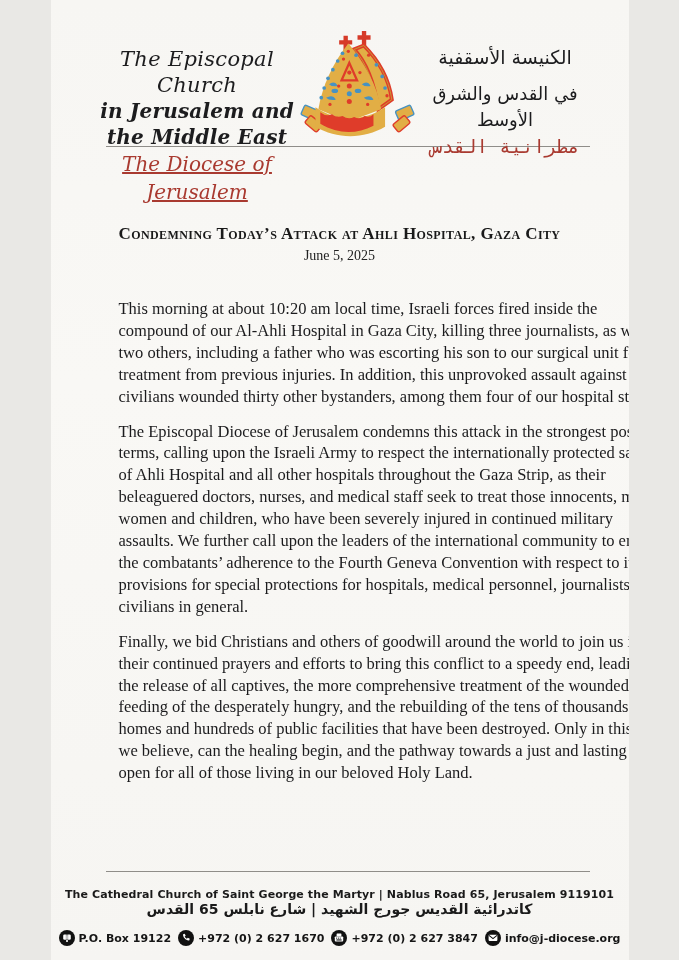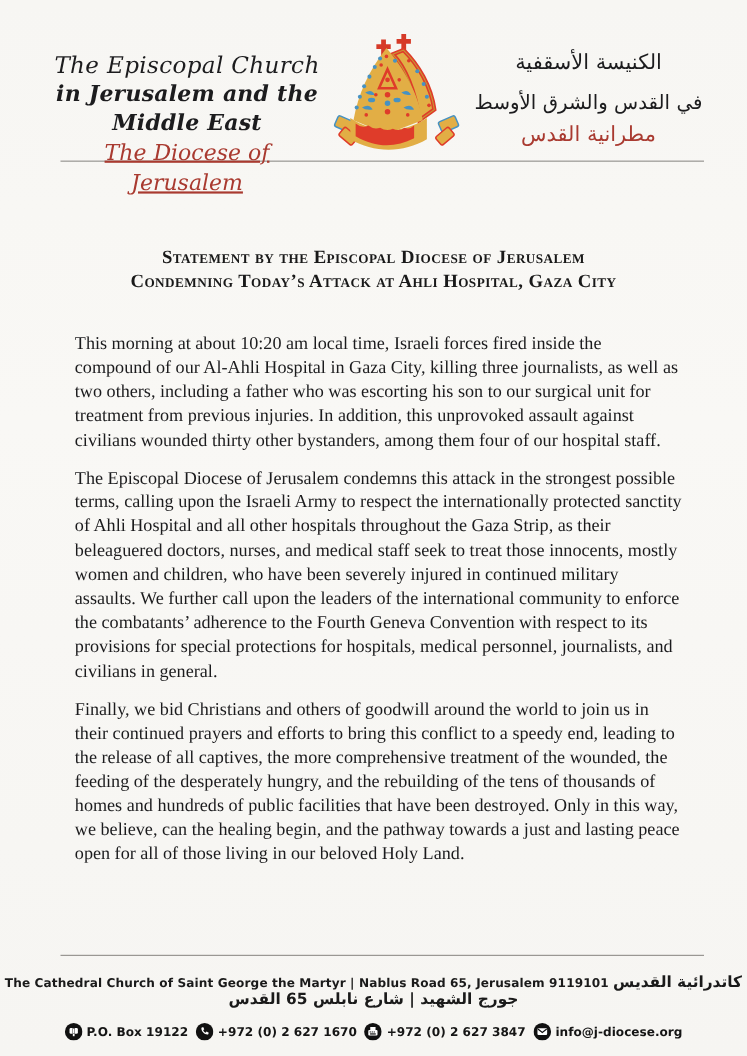--- a/index.html
+++ b/index.html
@@ -1,19 +1,19 @@
 <!DOCTYPE html>
 <html><head>
 <meta charset="utf-8">
 <style>
   * { margin:0; padding:0; box-sizing:border-box; }
   html,body { background:#e9e8e5; }
   .page {
     position:relative;
-    width:679px; height:960px;
+    width:578px; height:960px;
     margin:0 auto;
     background:#f8f7f4;
     background-image:linear-gradient(180deg,#f7f6f3 0%, #f9f8f5 40%, #f6f5f2 100%);
     font-family:"Liberation Serif", serif;
     color:#1c1c1e;
     overflow:hidden;
   }
   
   .letterhead {
     display:flex; align-items:flex-start; justify-content:space-between;
@@ -30,21 +30,21 @@
   .org-en .l2 { font-size:20px; line-height:26px; letter-spacing:.2px;font-weight:bold; }
   .org-en .l3 { font-size:20px; line-height:28px; color:#a93a30;text-decoration:underline; }
   .logo-wrap { width:122px; display:flex; justify-content:center; padding-top:0; }
   .org-ar {
     width:220px; text-align:center; direction:rtl;
     font-family:"DejaVu Sans", sans-serif;
     padding-top:14px;
   }
   .org-ar .l1 { font-size:19px; line-height:26px; }
   .org-ar .l2 { font-size:18px; line-height:26px;margin-top:11px; }
-  .org-ar .l3 { font-size:19px; line-height:30px; color:#a93a30; }
+  .org-ar .l3 { font-size:19px; line-height:30px; color:#a93a30;font-family:Liberation Mono, monospace; }
   .rule {
     border:none; border-top:1.6px solid #8f8d89;
     margin:0 39px 0 55px;
   }
   
   .title-block { margin-top:76px; text-align:center; }
   .title-line {
     font-variant:small-caps;
     font-weight:bold;
     font-size:17px; line-height:22px;
@@ -161,22 +161,22 @@
     <div class="org-ar">
       <div class="l1">الكنيسة الأسقفية</div>
       <div class="l2">في القدس والشرق الأوسط</div>
       <div class="l3">مطرانية القدس</div>
     </div>
   </div>
 
   <hr class="rule">
 
   <div class="title-block">
-    <div class="title-line">Statement by the Episcopal Diocese of Jerusalem</div>
     <div class="title-line">Condemning Today’s Attack at Ahli Hospital, Gaza City</div>
+    <div class="date-line">June 5, 2025</div>
   </div>
 
   <div class="body-copy">
     <p>This morning at about 10:20 am local time, Israeli forces fired inside the compound of our Al-Ahli Hospital in Gaza City, killing three journalists, as well as two others, including a father who was escorting his son to our surgical unit for treatment from previous injuries. In addition, this unprovoked assault against civilians wounded thirty other bystanders, among them four of our hospital staff.</p>
     <p>The Episcopal Diocese of Jerusalem condemns this attack in the strongest possible terms, calling upon the Israeli Army to respect the internationally protected sanctity of Ahli Hospital and all other hospitals throughout the Gaza Strip, as their beleaguered doctors, nurses, and medical staff seek to treat those innocents, mostly women and children, who have been severely injured in continued military assaults. We further call upon the leaders of the international community to enforce the combatants’ adherence to the Fourth Geneva Convention with respect to its provisions for special protections for hospitals, medical personnel, journalists, and civilians in general.</p>
     <p>Finally, we bid Christians and others of goodwill around the world to join us in their continued prayers and efforts to bring this conflict to a speedy end, leading to the release of all captives, the more comprehensive treatment of the wounded, the feeding of the desperately hungry, and the rebuilding of the tens of thousands of homes and hundreds of public facilities that have been destroyed. Only in this way, we believe, can the healing begin, and the pathway towards a just and lasting peace open for all of those living in our beloved Holy Land.</p>
   </div>
 
   <div class="footer">
     <hr class="rule">

